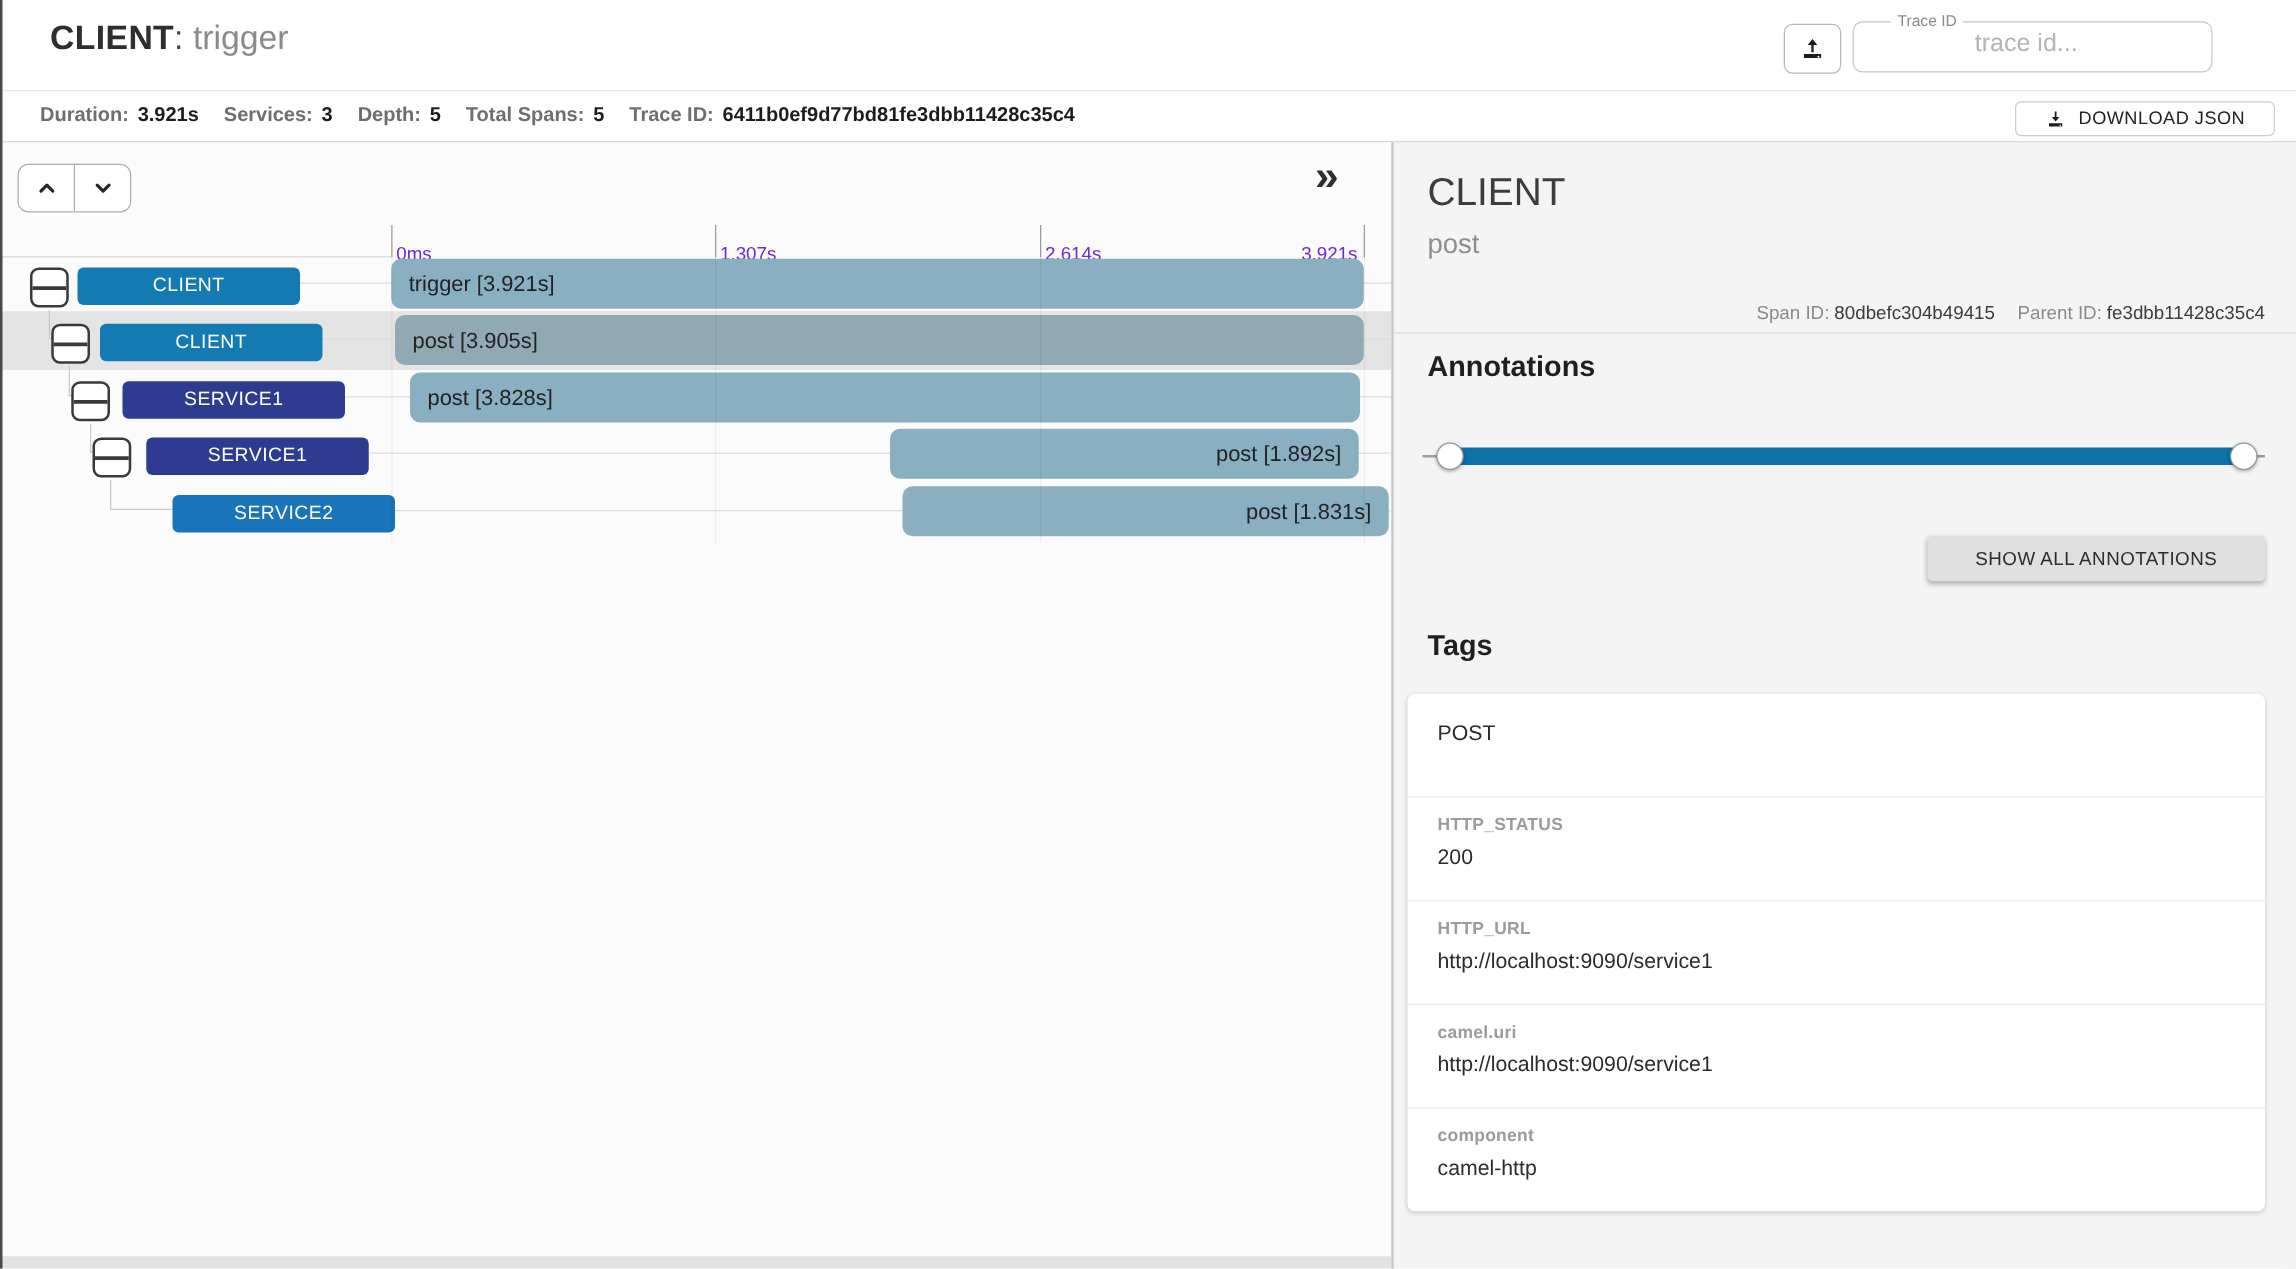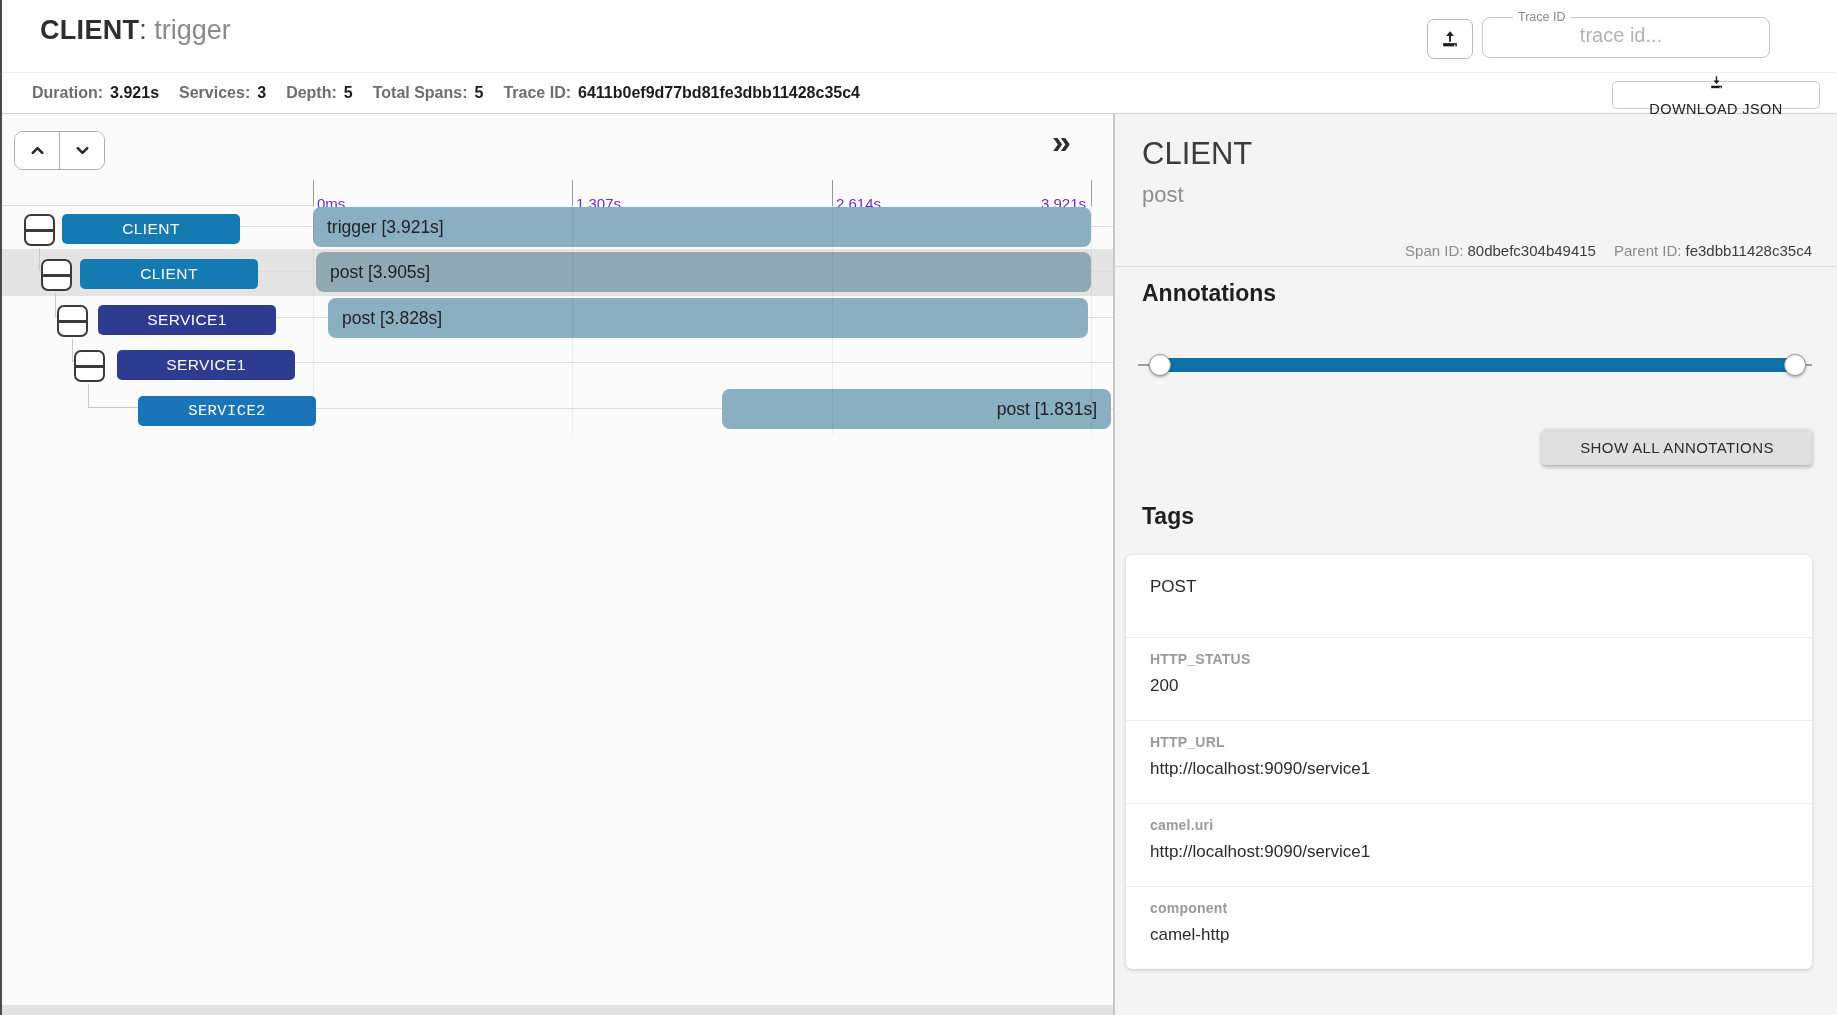--- a/index.html
+++ b/index.html
@@ -24,21 +24,21 @@
   .trace-field input::placeholder { color:#b3b3b3; }
 
   
   .info-bar { position:absolute; left:0; top:72px; width:1837px; height:42px; background:#fff;
       border-top:1px solid #ececec; border-bottom:1px solid #cfcfcf; display:flex; align-items:center; padding:0 32px; }
   .stat { margin-right:20px; font-size:16px; white-space:nowrap; }
   .stat .lbl { color:#6e6e6e; font-weight:700; margin-right:7px; }
   .stat .val { color:#1c1c1c; font-weight:700; }
   .download-btn { position:absolute; left:1612px; top:8px; width:208px; height:28px; background:#fff;
       border:1px solid #cccccc; border-radius:5px; display:flex; align-items:center; justify-content:center;
-      gap:10px; font-size:14.5px; color:#222; letter-spacing:.4px; cursor:pointer; font-family:"Liberation Sans",sans-serif;flex-direction:column; }
+      gap:10px; font-size:14.5px; color:#222; letter-spacing:.4px; cursor:pointer; font-family:"Liberation Sans",sans-serif; }
 
   
   .timeline-pane { position:absolute; left:0; top:114px; width:1113px; height:901px; background:#fbfbfb; overflow:hidden; }
   .pane-divider { position:absolute; left:1113px; top:114px; width:2px; height:901px; background:#c8c8c8; z-index:40; }
   .detail-pane { position:absolute; left:1115px; top:114px; width:722px; height:901px; background:#f4f4f4; overflow:hidden; }
 
   
   .nav-btns { position:absolute; left:14px; top:17px; width:91px; height:39px; border:1px solid #adadad;
       border-radius:9px; background:#fff; display:flex; overflow:hidden; }
   .nav-btn { flex:1; display:flex; align-items:center; justify-content:center; background:#fff; border:none; cursor:pointer; }
@@ -70,21 +70,21 @@
   .bar { position:absolute; height:40px; border-radius:8px; background:#8aafc0; font-size:17.5px; color:#222;
       line-height:40px; z-index:4; cursor:pointer; white-space:nowrap; overflow:hidden; }
   .bar.muted { background:#91a9b2; }
   .bar.align-left  { padding-left:14px; text-align:left; }
   .bar.align-right { padding-right:14px; text-align:right; }
 
   .r1-icon { left:24px;  top:100px; } .r1-badge { left:62px;  top:100px; }
   .r2-icon { left:41px;  top:145px; } .r2-badge { left:80px;  top:145px; }
   .r3-icon { left:57px;  top:191px; } .r3-badge { left:98px;  top:191px; }
   .r4-icon { left:74px;  top:236px; } .r4-badge { left:117px; top:236px; }
-  .r5-badge { left:138px; top:282px;font-family:Liberation Mono, monospace; }
+  .r5-badge { left:138px; top:282px; }
   .rl1 { left:240px; top:112px; width:873px; }
   .rl2 { left:258px; top:157px; width:855px; }
   .rl3 { left:276px; top:203px; width:837px; }
   .rl4 { left:295px; top:248px; width:818px; }
   .rl5 { left:316px; top:294px; width:797px; }
   .c1 { left:39px; top:134px; width:4px;  height:23px; }
   .c2 { left:55px; top:179px; width:4px;  height:24px; }
   .c3 { left:72px; top:225px; width:4px;  height:23px; }
   .c4 { left:88px; top:270px; width:50px; height:24px; }
   .bar-1 { left:0;     top:93px;  width:778px; }
@@ -232,20 +232,21 @@
     <div class="svc-badge badge-client r1-badge">CLIENT</div>
     <div class="svc-badge badge-client r2-badge">CLIENT</div>
     <div class="svc-badge badge-service1 r3-badge">SERVICE1</div>
     <div class="svc-badge badge-service1 r4-badge">SERVICE1</div>
     <div class="svc-badge badge-service2 r5-badge">SERVICE2</div>
 
     <div class="chart">
       <div class="bar align-left bar-1">trigger [3.921s]</div>
       <div class="bar align-left muted bar-2">post [3.905s]</div>
       <div class="bar align-left bar-3">post [3.828s]</div>
+      <div class="bar align-right bar-4">post [1.892s]</div>
       <div class="bar align-right bar-5">post [1.831s]</div>
     </div>
 
     <div class="gridline" style="left:313px"></div>
     <div class="gridline" style="left:572px"></div>
     <div class="gridline" style="left:832px"></div>
     <div class="gridline" style="left:1091px"></div>
 
     <div class="hscroll"></div>
   </div>

